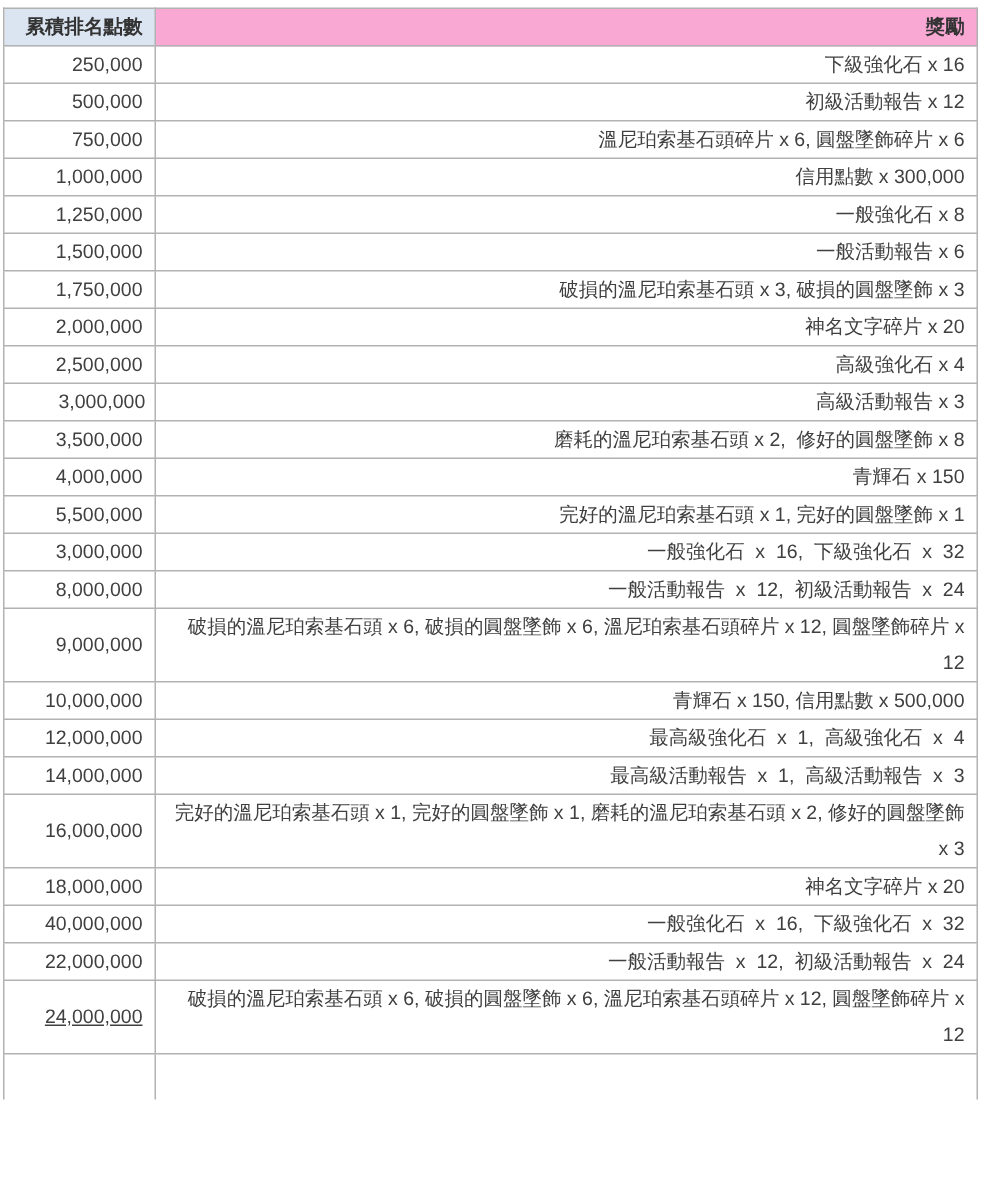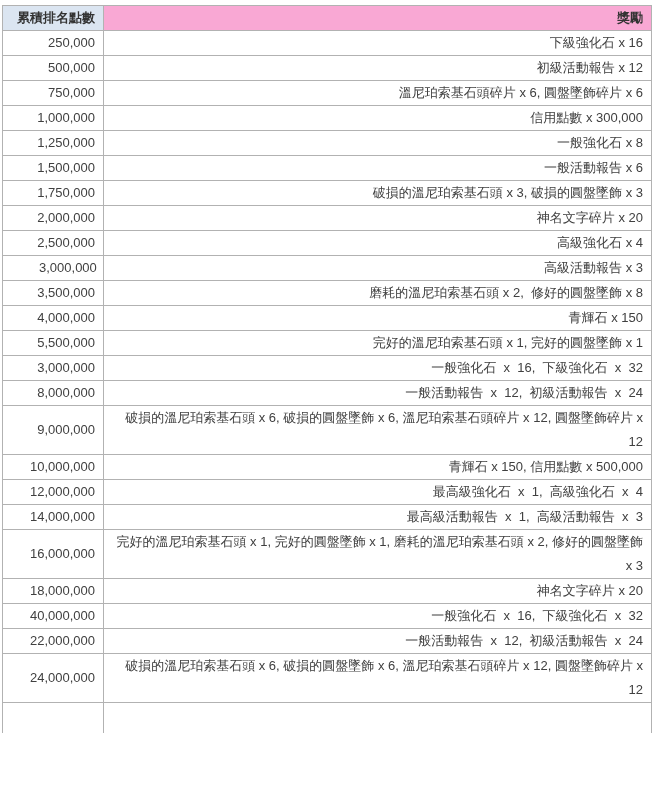--- a/index.html
+++ b/index.html
@@ -151,21 +151,21 @@
         </tr>
         <tr>
           <td class="points" style="border-color: rgb(178, 178, 178);">40,000,000</td>
           <td class="reward" style="border-color: rgb(178, 178, 178);">一般強化石  x  16,  下級強化石  x  32</td>
         </tr>
         <tr>
           <td class="points" style="border-color: rgb(178, 178, 178);">22,000,000</td>
           <td class="reward" style="border-color: rgb(178, 178, 178);">一般活動報告  x  12,  初級活動報告  x  24</td>
         </tr>
         <tr>
-          <td class="points" style="border-color: rgb(178, 178, 178);">24,000,000</td>
+          <td class="points" style="border-color: rgb(178, 178, 178); text-decoration: underline;">24,000,000</td>
           <td class="reward" style="border-color: rgb(178, 178, 178);">破損的溫尼珀索基石頭 x 6, 破損的圓盤墜飾 x 6, 溫尼珀索基石頭碎片 x 12, 圓盤墜飾碎片 x 12</td>
         </tr>
       </tbody>
     <tfoot>
       <tr>
         <td class="partial-cell" style="border-color: rgb(178, 178, 178);"></td>
         <td class="partial-cell" style="border-color: rgb(178, 178, 178);"></td>
       </tr>
     </tfoot>
   </table>

